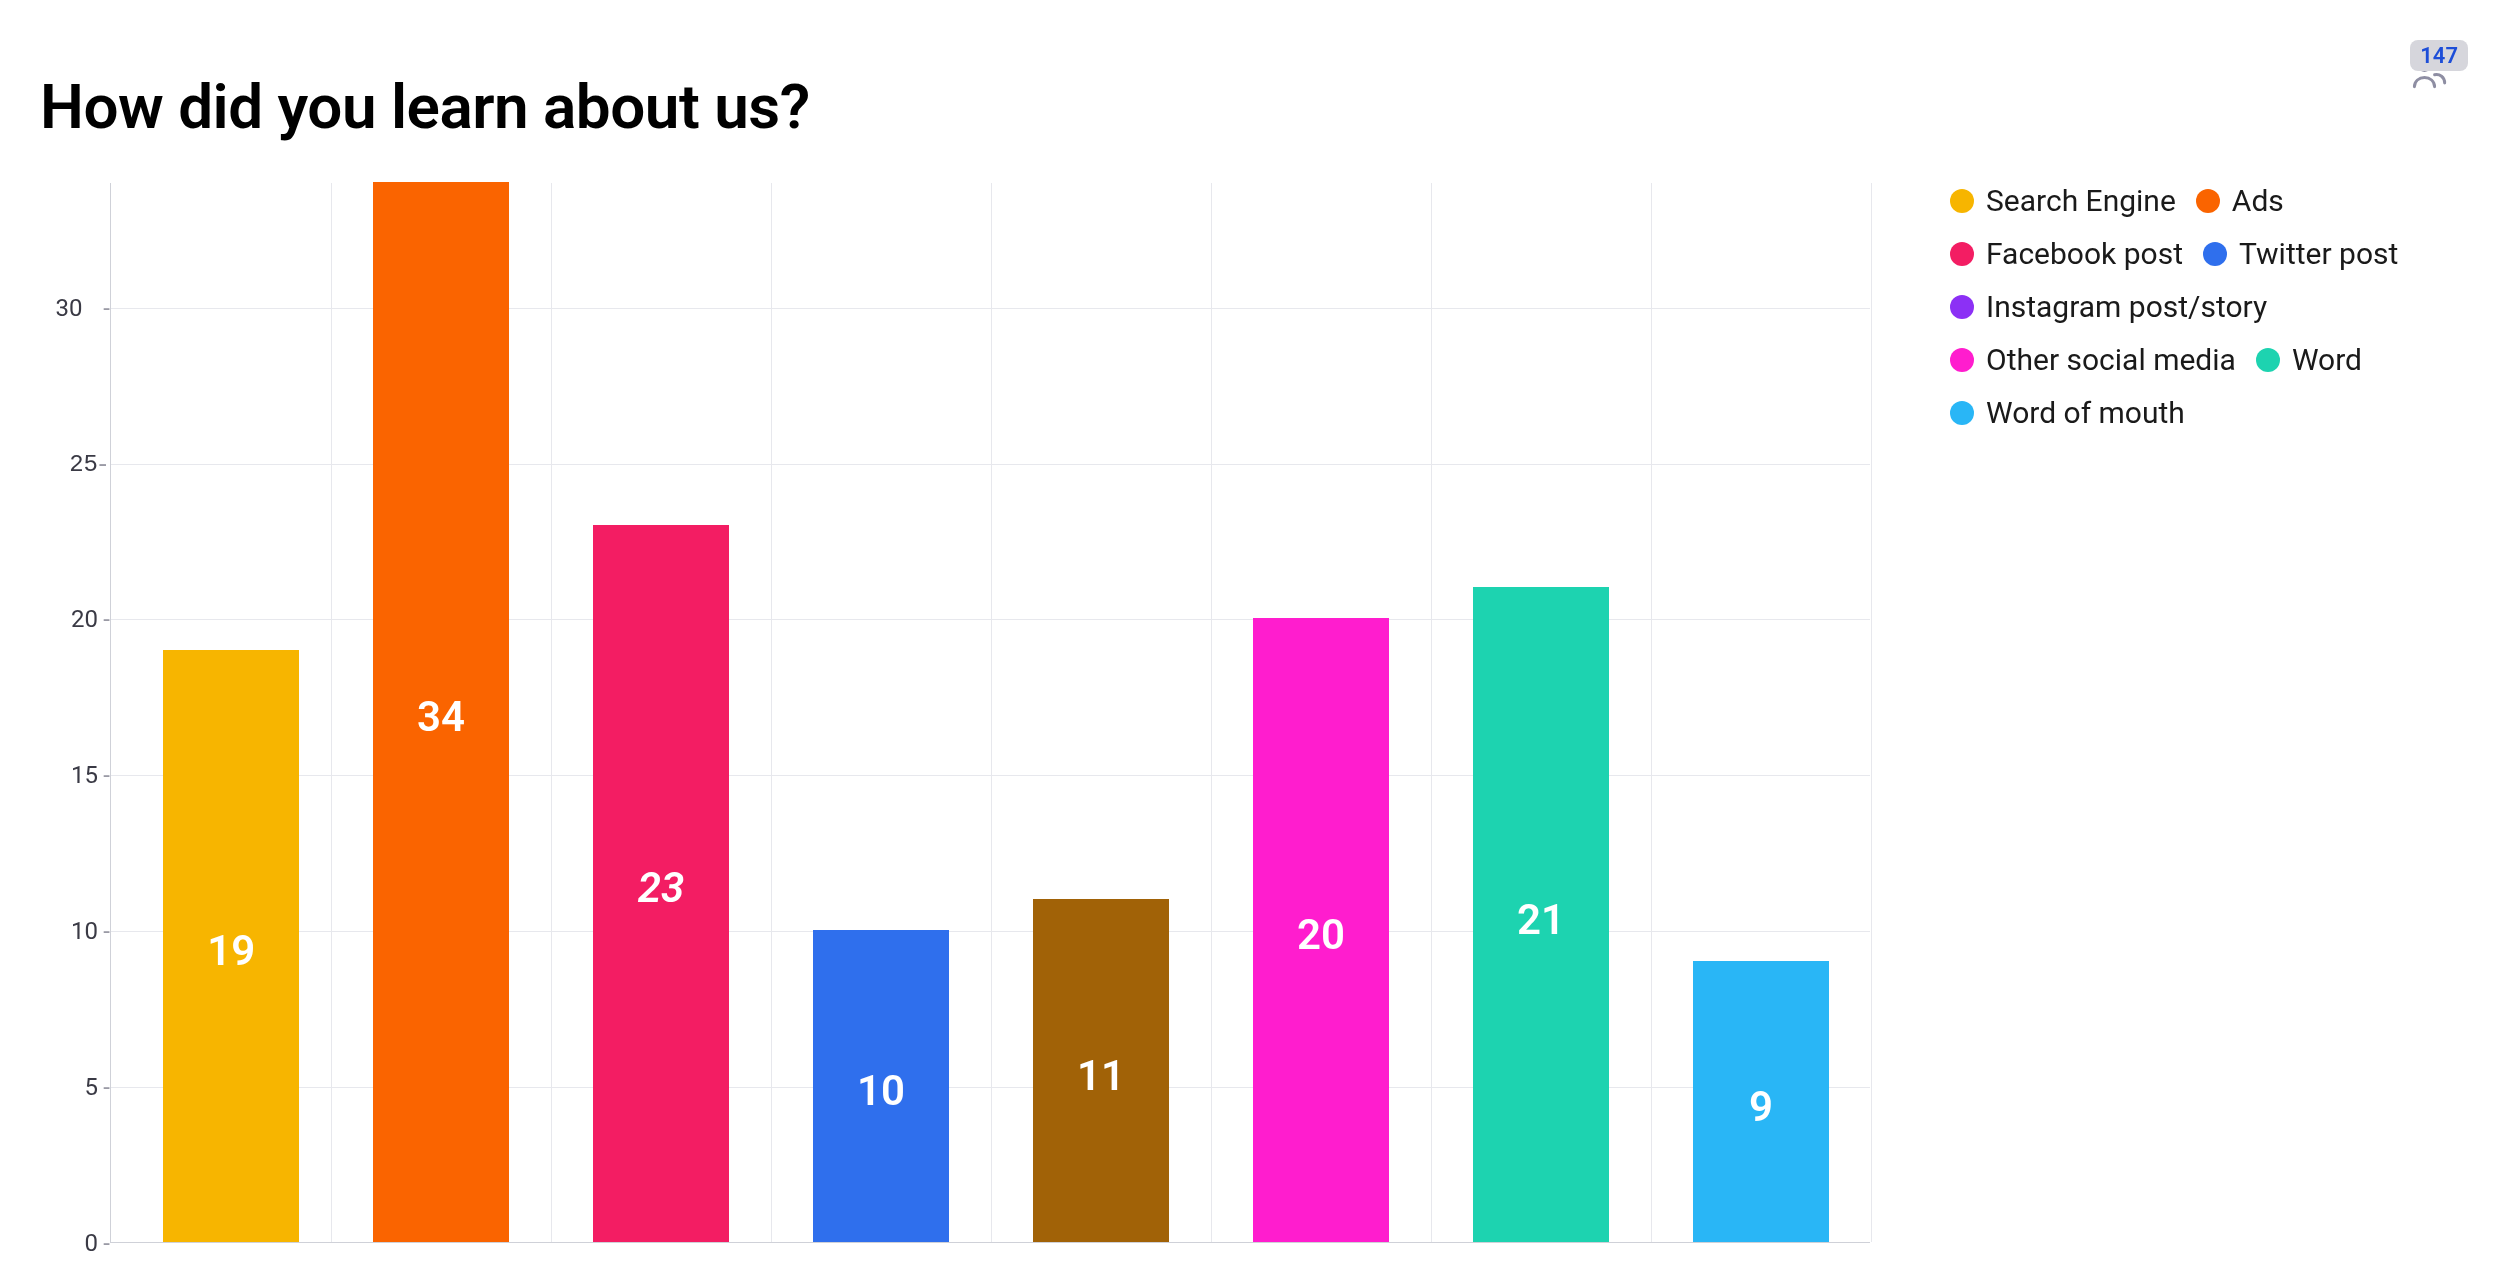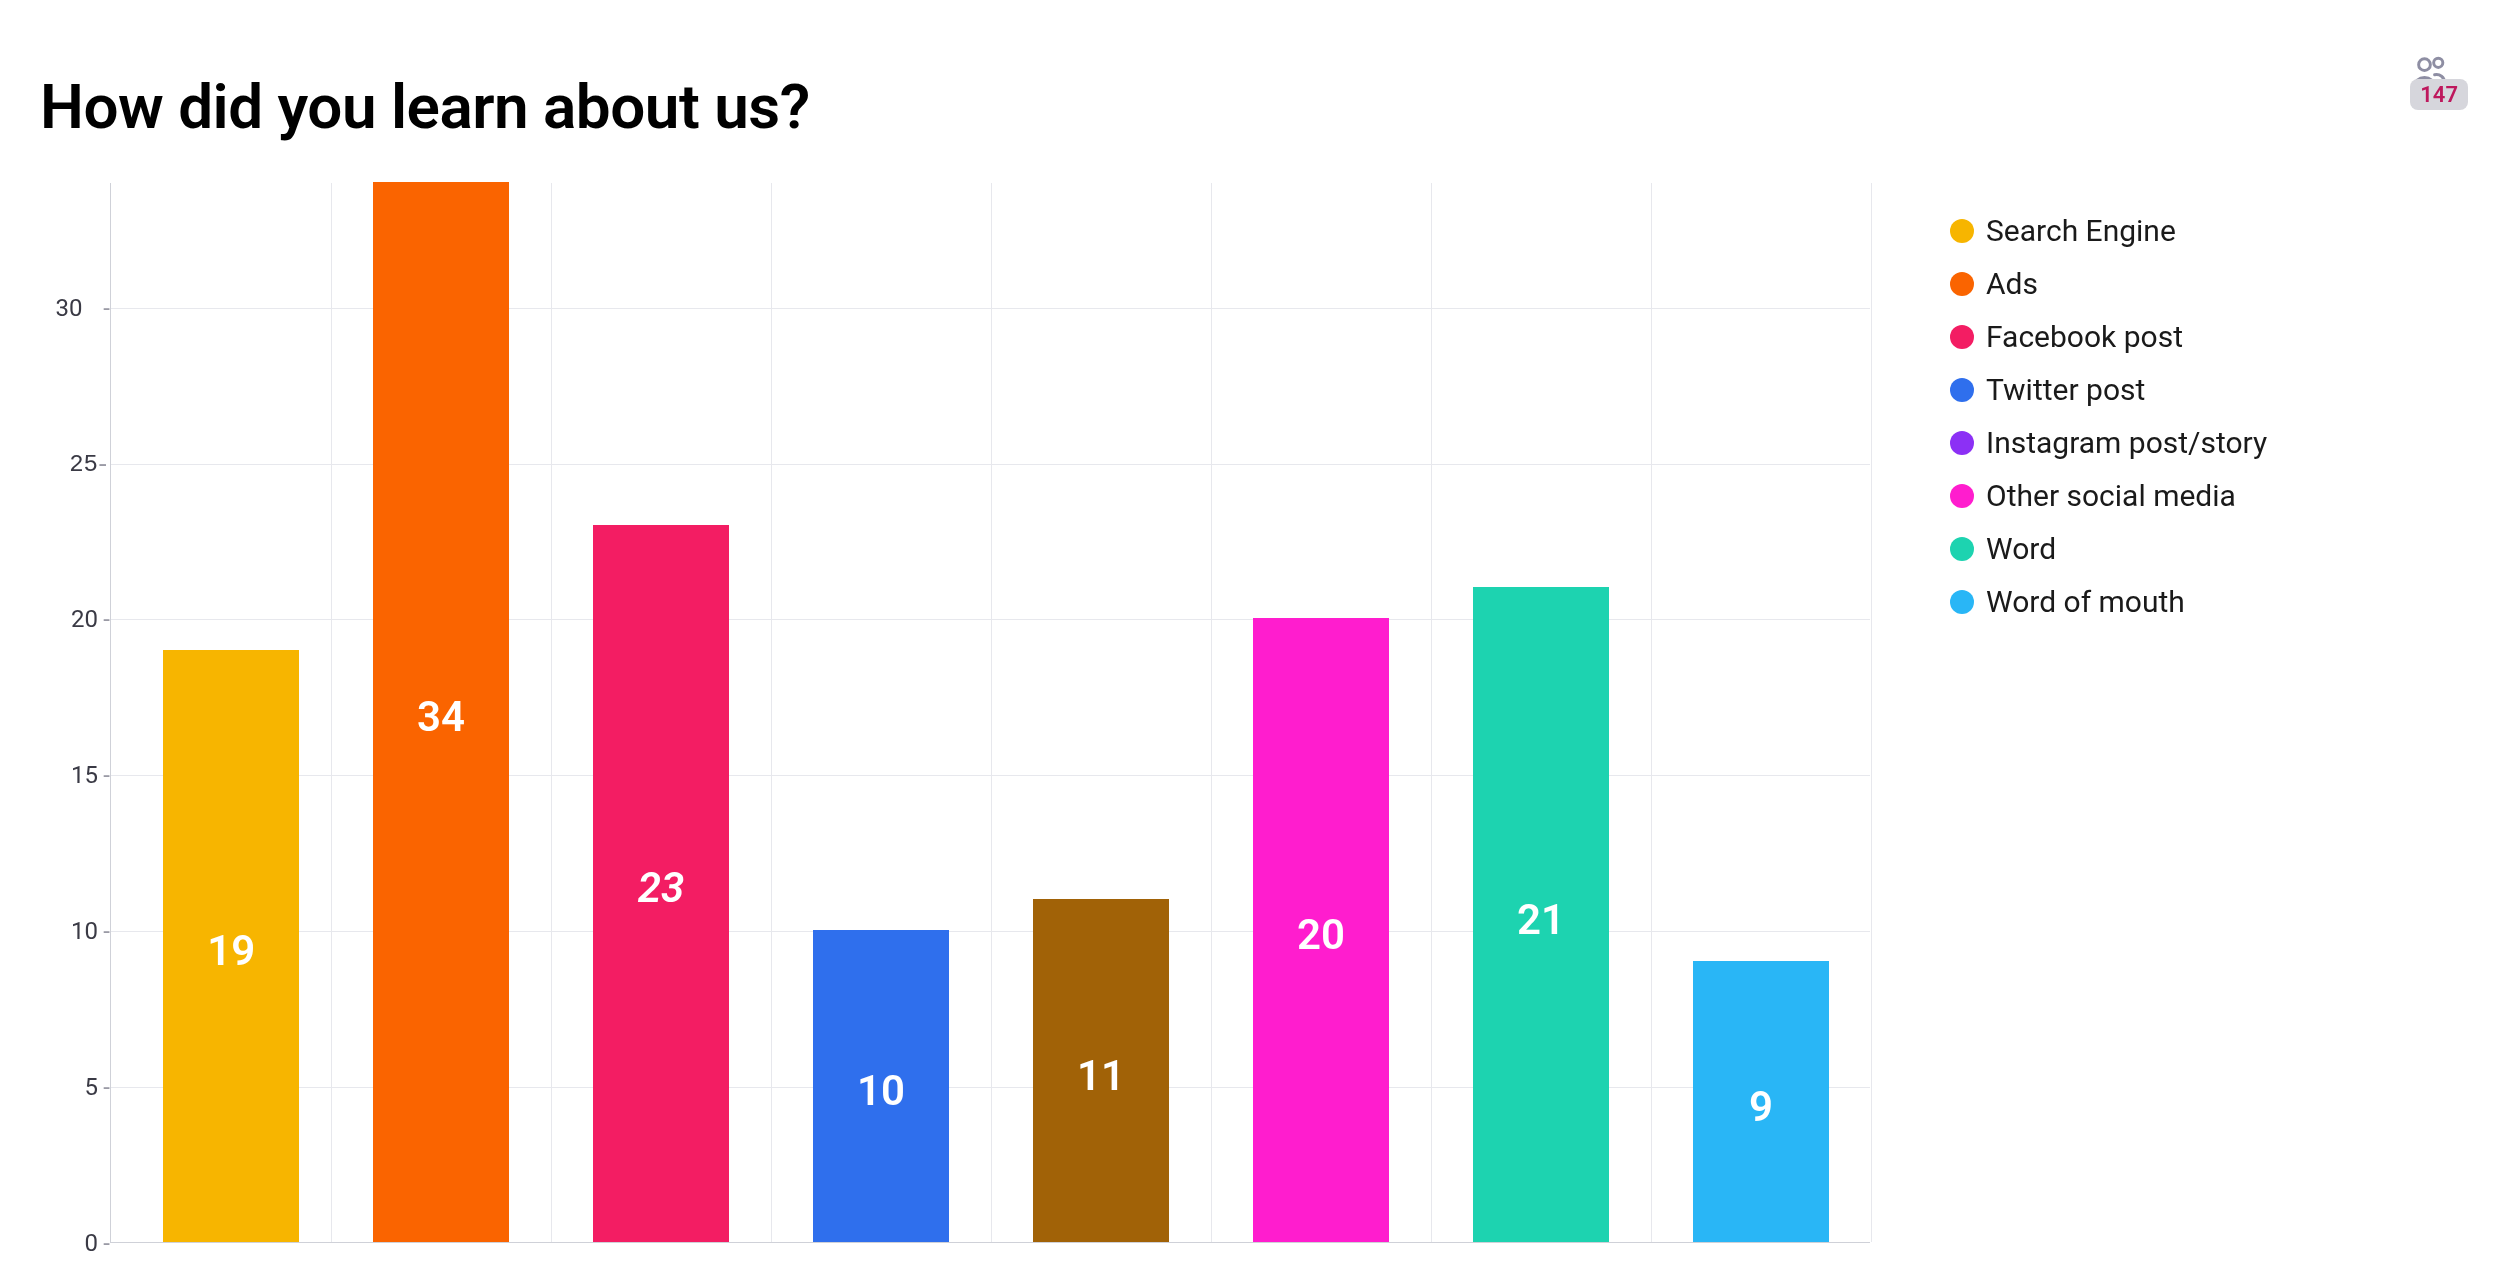--- a/index.html
+++ b/index.html
@@ -29,26 +29,25 @@
   .resp-badge {
     position: relative;
     margin-top: 10px;
     margin-right: 20px;
   }
   .resp-count {
     position: absolute;
     top: -10px;
     right: -16px;
     background: #d6d6dc;
-    color: #be185d;
+    color: #1d4ed8;
     font-size: 22px;
     font-weight: 600;
     padding: 3px 10px;
     border-radius: 8px;
-    margin-top: 39px;
   }
   .resp-icon { color: #8e8ea3; }
   .content {
     display: flex;
     align-items: flex-start;
     margin-top: 40px;
   }
   .chart-zone {
     position: relative;
     width: 1870px;
@@ -102,26 +101,24 @@
   .bar-label {
     position: absolute;
     left: 50%;
     transform: translateX(-50%);
     color: #ffffff;
     font-size: 42px;
     font-weight: 600;
   }
   .legend {
     margin-left: 40px;
-    margin-top: 30px;
     display: flex;
     flex-wrap: wrap;
     width: 540px;
     gap: 18px 20px;
-    flex-direction: column;
   }
   .legend-item {
     display: flex;
     align-items: center;
     font-size: 30px;
     color: #1a1a1a;
     white-space: nowrap;
   }
   .swatch {
     width: 24px;

